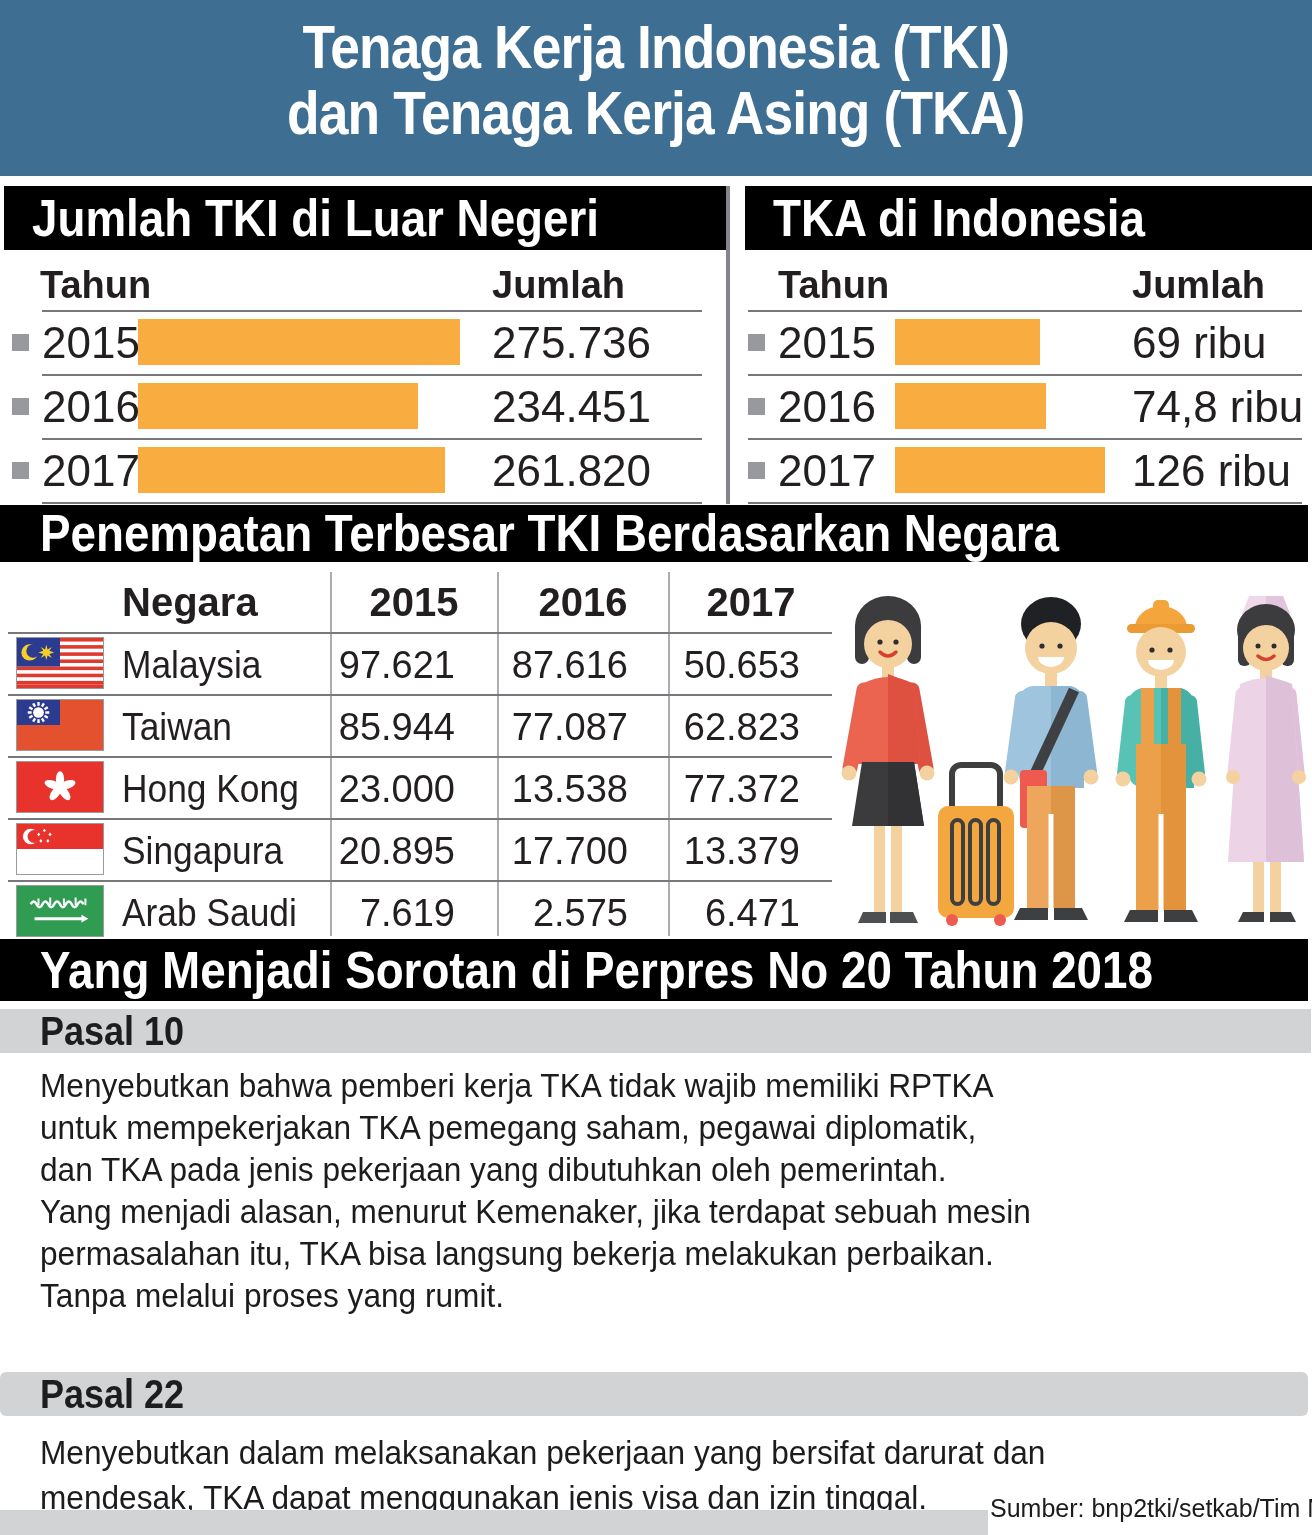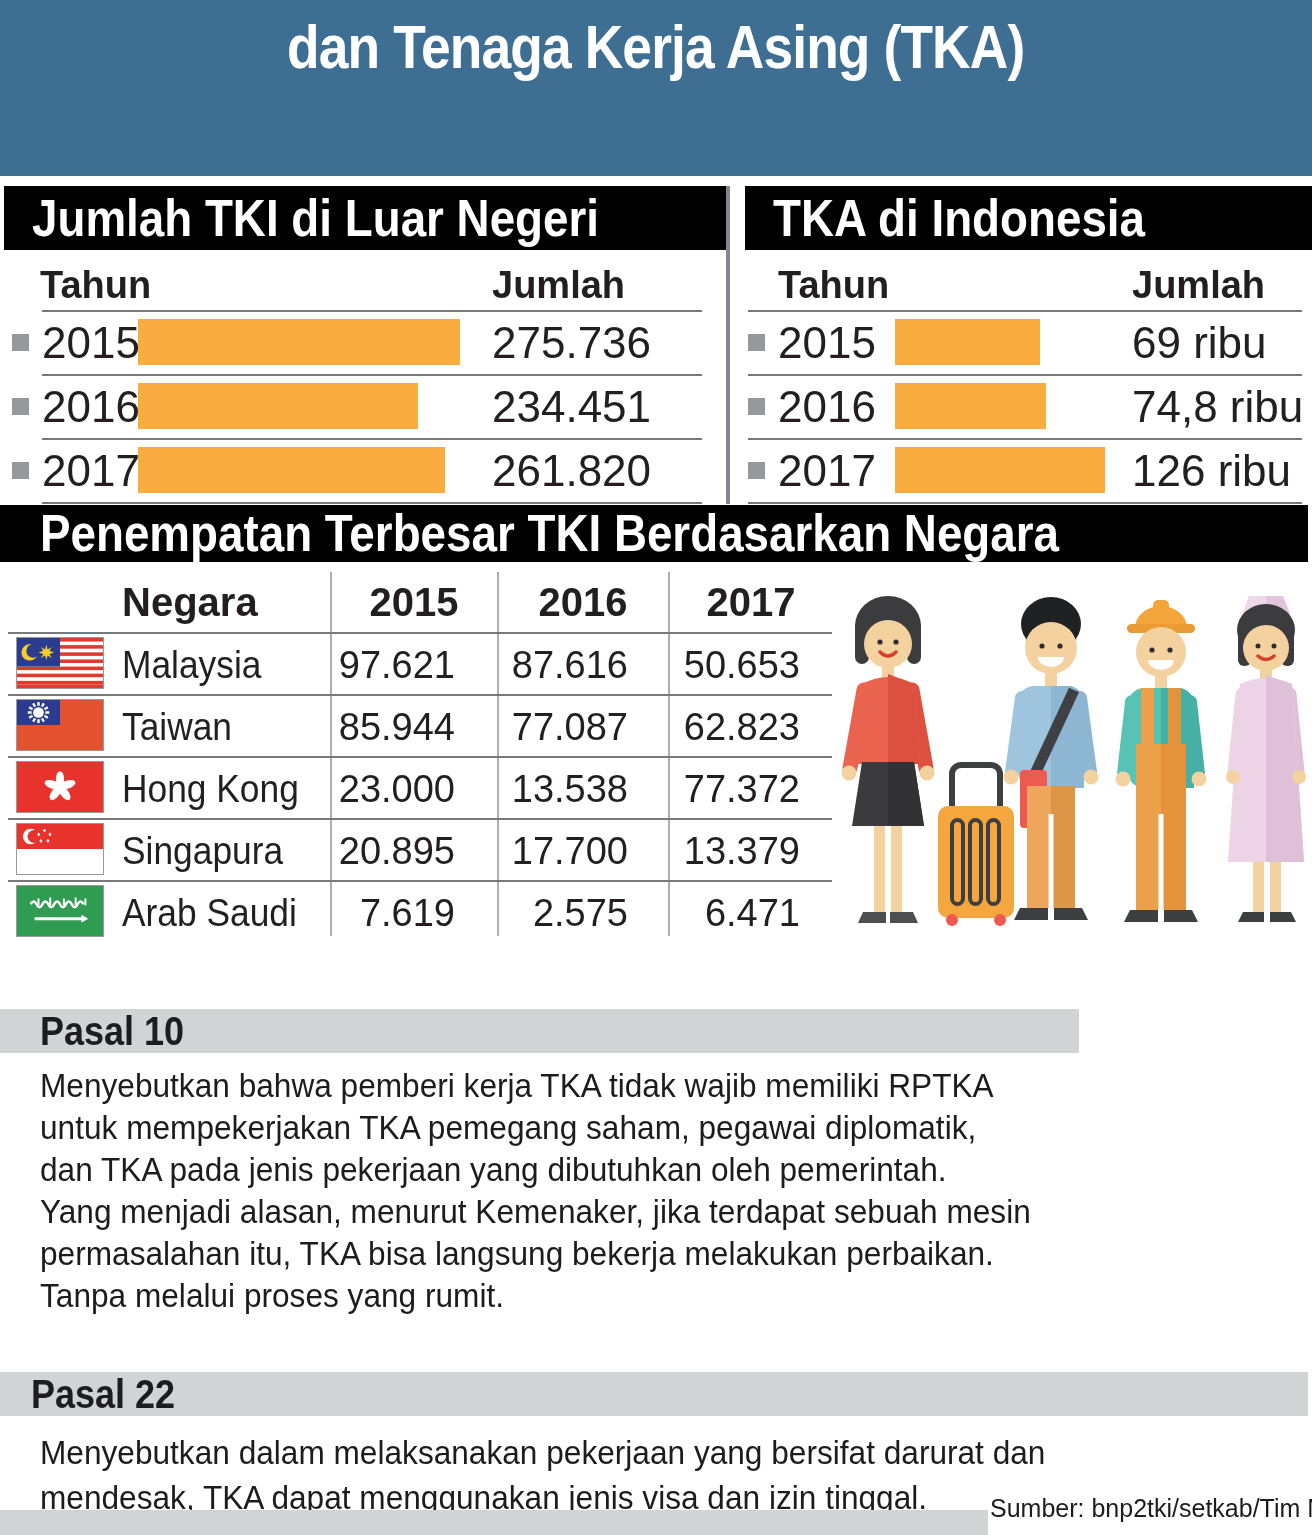--- a/index.html
+++ b/index.html
@@ -28,20 +28,21 @@
   .body-line{display:block;font-size:34px;line-height:42px;color:#1c1c1e;}
   .flagbox{width:88px;height:52px;border:1px solid #9a9a9a;box-sizing:border-box;}
   .flagbox svg{display:block;width:100%;height:100%;}
 </style>
 </head>
 <body>
 
 <div class="page">
 
   <header class="abs title-bar" style="padding-top:14px;">
+    <div class="title-line"><span class="condC">Tenaga Kerja Indonesia (TKI)</span></div>
     <div class="title-line"><span class="condC">dan Tenaga Kerja Asing (TKA)</span></div>
   </header>
 
   <section class="abs" style="left:0;top:0;width:0;height:0;">
     <div class="abs sec-bar panel-head" style="left:4px;top:186px;width:698px;height:64px;"><span class="condL">Jumlah TKI di Luar Negeri</span></div>
     <div class="abs colhead" style="left:40px;top:264px;">Tahun</div>
     <div class="abs colhead" style="left:492px;top:264px;">Jumlah</div>
     <div class="abs hline" style="left:42px;top:310px;width:660px;"></div>
 
     <div class="abs bullet" style="left:12px;top:334px;"></div>
@@ -298,35 +299,38 @@
       <path d="M430,113 l26,9 l12,178 h-38 z" fill="#dfc0d9"></path>
       <circle cx="397" cy="215" r="7" fill="#f3d2a0"></circle>
         <circle cx="463" cy="215" r="7" fill="#f3d2a0"></circle>
       <rect x="417" y="300" width="11" height="50" fill="#f3d2a0"></rect>
         <rect x="434" y="300" width="11" height="50" fill="#f3d2a0"></rect>
       <path d="M428,350 v10 h-26 l5,-10 z" fill="#3e3f41"></path>
         <path d="M434,350 v10 h26 l-5,-10 z" fill="#3e3f41"></path>
     </g>
   </svg>
 
-
-  <div class="abs sub-bar" style="left:0;top:1009px;width:1079px;height:44px;font-size:40px;line-height:44px;padding-left:40px;box-sizing:border-box;">
+  <div class="abs sec-bar" style="left:0;top:939px;width:1308px;height:62px;font-size:52px;line-height:62px;padding-left:40px;box-sizing:border-box;">
+    <span class="condL">Yang Menjadi Sorotan di Perpres No 20 Tahun 2018</span>
+  </div>
+
+  <div class="abs sub-bar" style="left:0;top:1009px;width:1311px;height:44px;font-size:40px;line-height:44px;padding-left:40px;box-sizing:border-box;">
     <span class="condL" style="transform:scaleX(0.9);">Pasal 10</span>
   </div>
 
   <div class="abs" style="left:40px;top:1064px;width:1260px;">
     <span class="body-line"><span class="cond93">Menyebutkan bahwa pemberi kerja TKA tidak wajib memiliki RPTKA</span></span>
     <span class="body-line"><span class="cond93">untuk mempekerjakan TKA pemegang saham, pegawai diplomatik,</span></span>
     <span class="body-line"><span class="cond93">dan TKA pada jenis pekerjaan yang dibutuhkan oleh pemerintah.</span></span>
     <span class="body-line"><span class="cond93">Yang menjadi alasan, menurut Kemenaker, jika terdapat sebuah mesin</span></span>
     <span class="body-line"><span class="cond93">permasalahan itu, TKA bisa langsung bekerja melakukan perbaikan.</span></span>
     <span class="body-line"><span class="cond93">Tanpa melalui proses yang rumit.</span></span>
   </div>
 
-  <div class="abs sub-bar" style="left:0;top:1372px;width:1308px;height:44px;font-size:40px;line-height:44px;padding-left:31px;box-sizing:border-box;">
+  <div class="abs sub-bar" style="left:0;top:1372px;width:1308px;height:44px;font-size:40px;line-height:44px;padding-left:40px;box-sizing:border-box;border-radius:6px;">
     <span class="condL" style="transform:scaleX(0.9);">Pasal 22</span>
   </div>
 
   <div class="abs" style="left:40px;top:1430px;width:1260px;">
     <span class="body-line" style="line-height:45px;"><span class="cond93">Menyebutkan dalam melaksanakan pekerjaan yang bersifat darurat dan</span></span>
     <span class="body-line" style="line-height:45px;"><span class="cond93">mendesak, TKA dapat menggunakan jenis visa dan izin tinggal.</span></span>
   </div>
 
   <div class="abs" style="left:0;top:1510px;width:988px;height:25px;background:#d1d3d4;"></div>
   <div class="abs nowrap" style="left:990px;top:1494px;width:316px;text-align:right;font-size:25px;color:#1c1c1e;">Sumber: bnp2tki/setkab/Tim MI</div>

